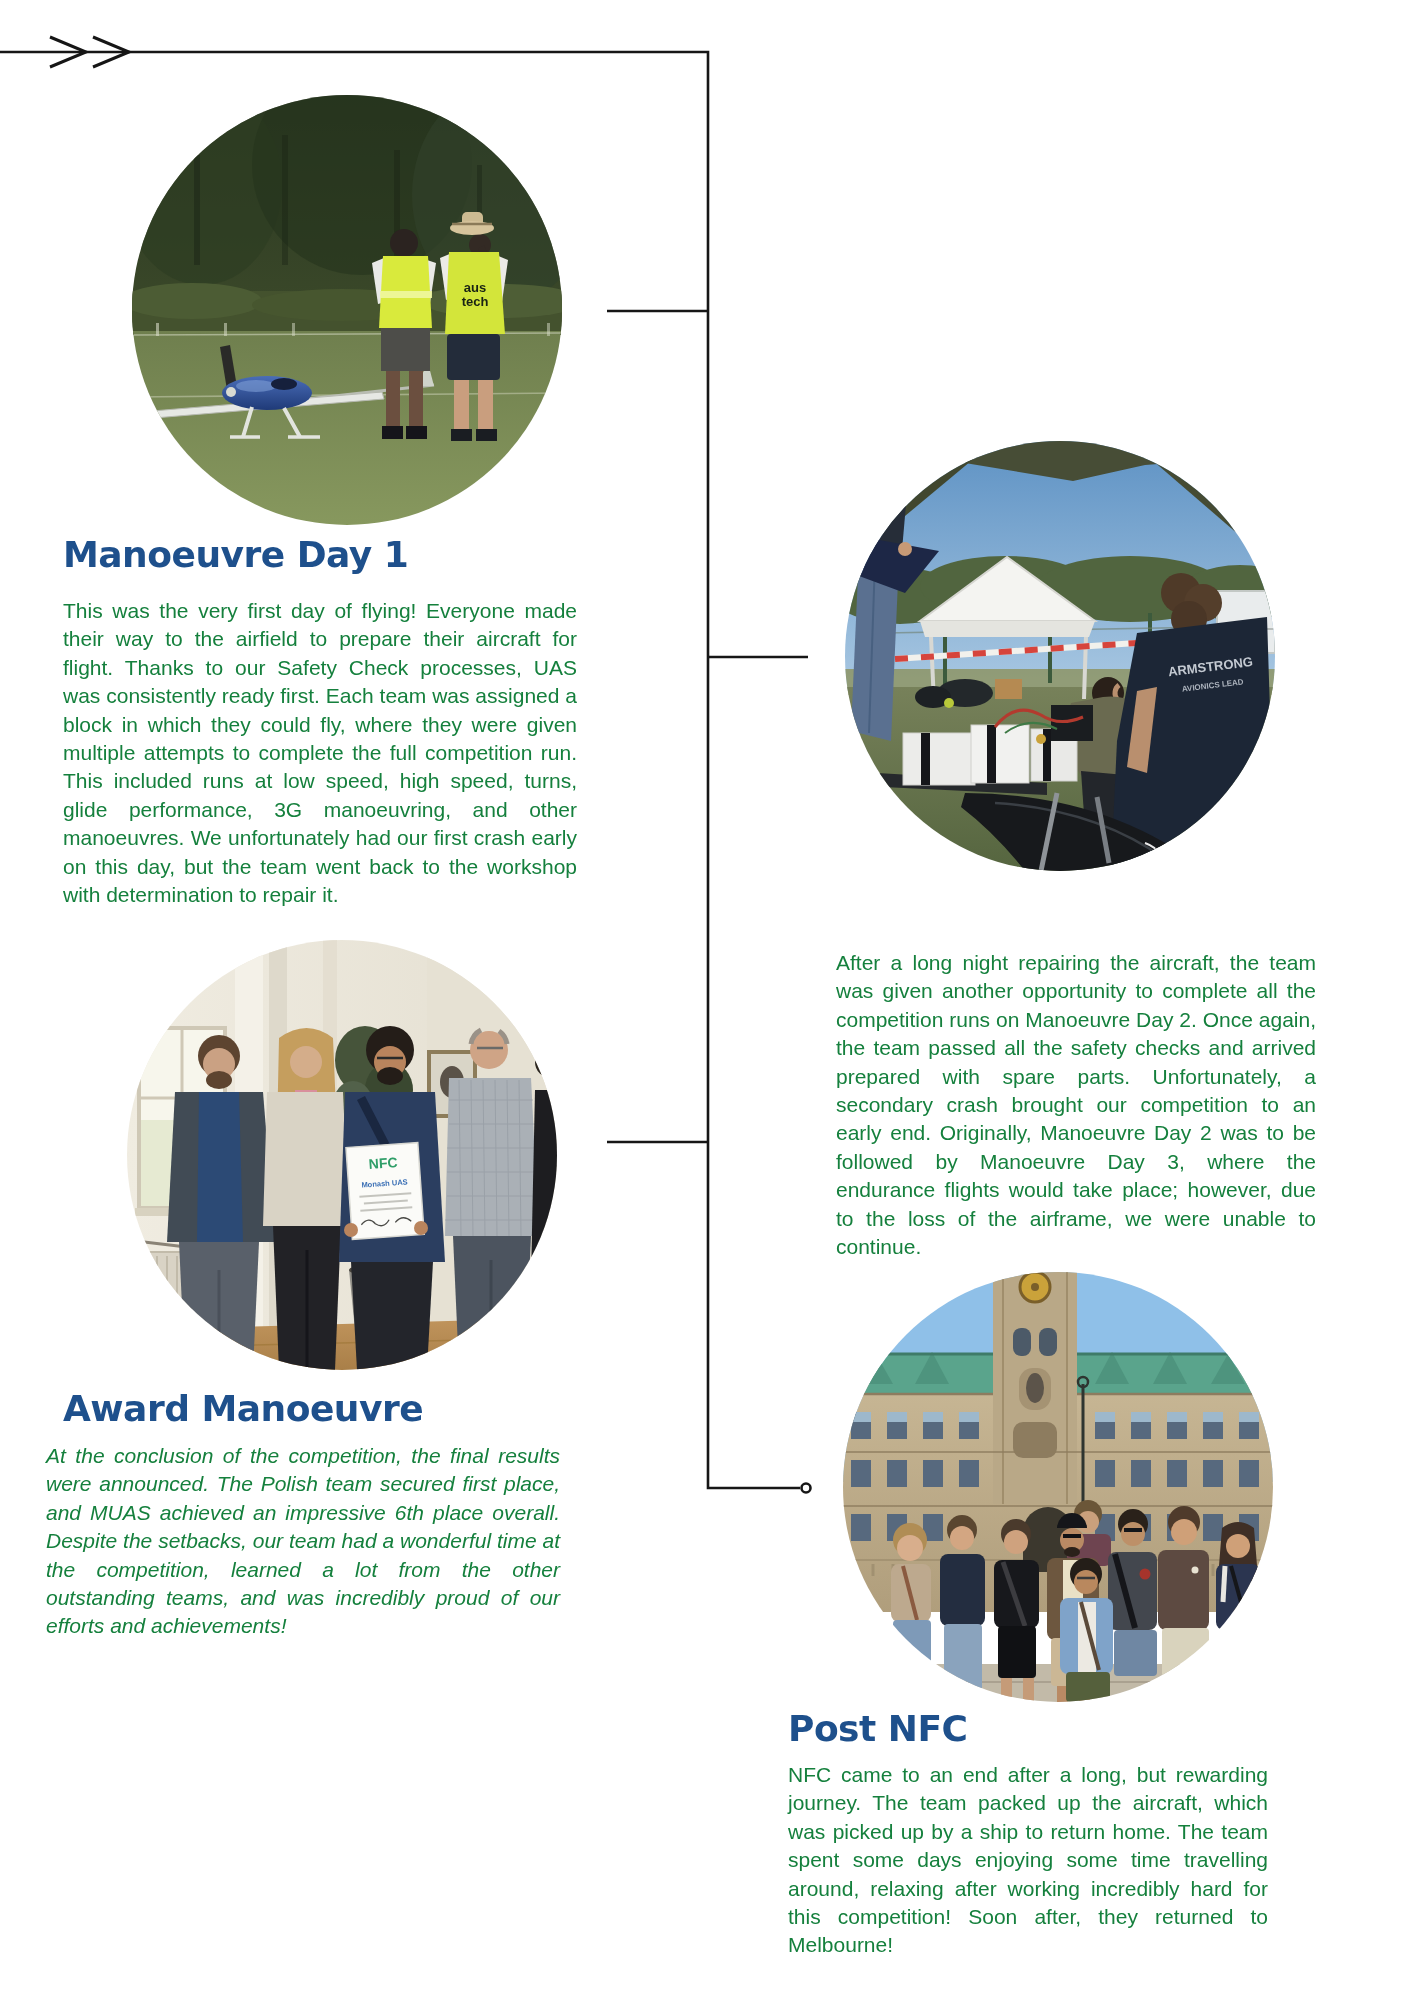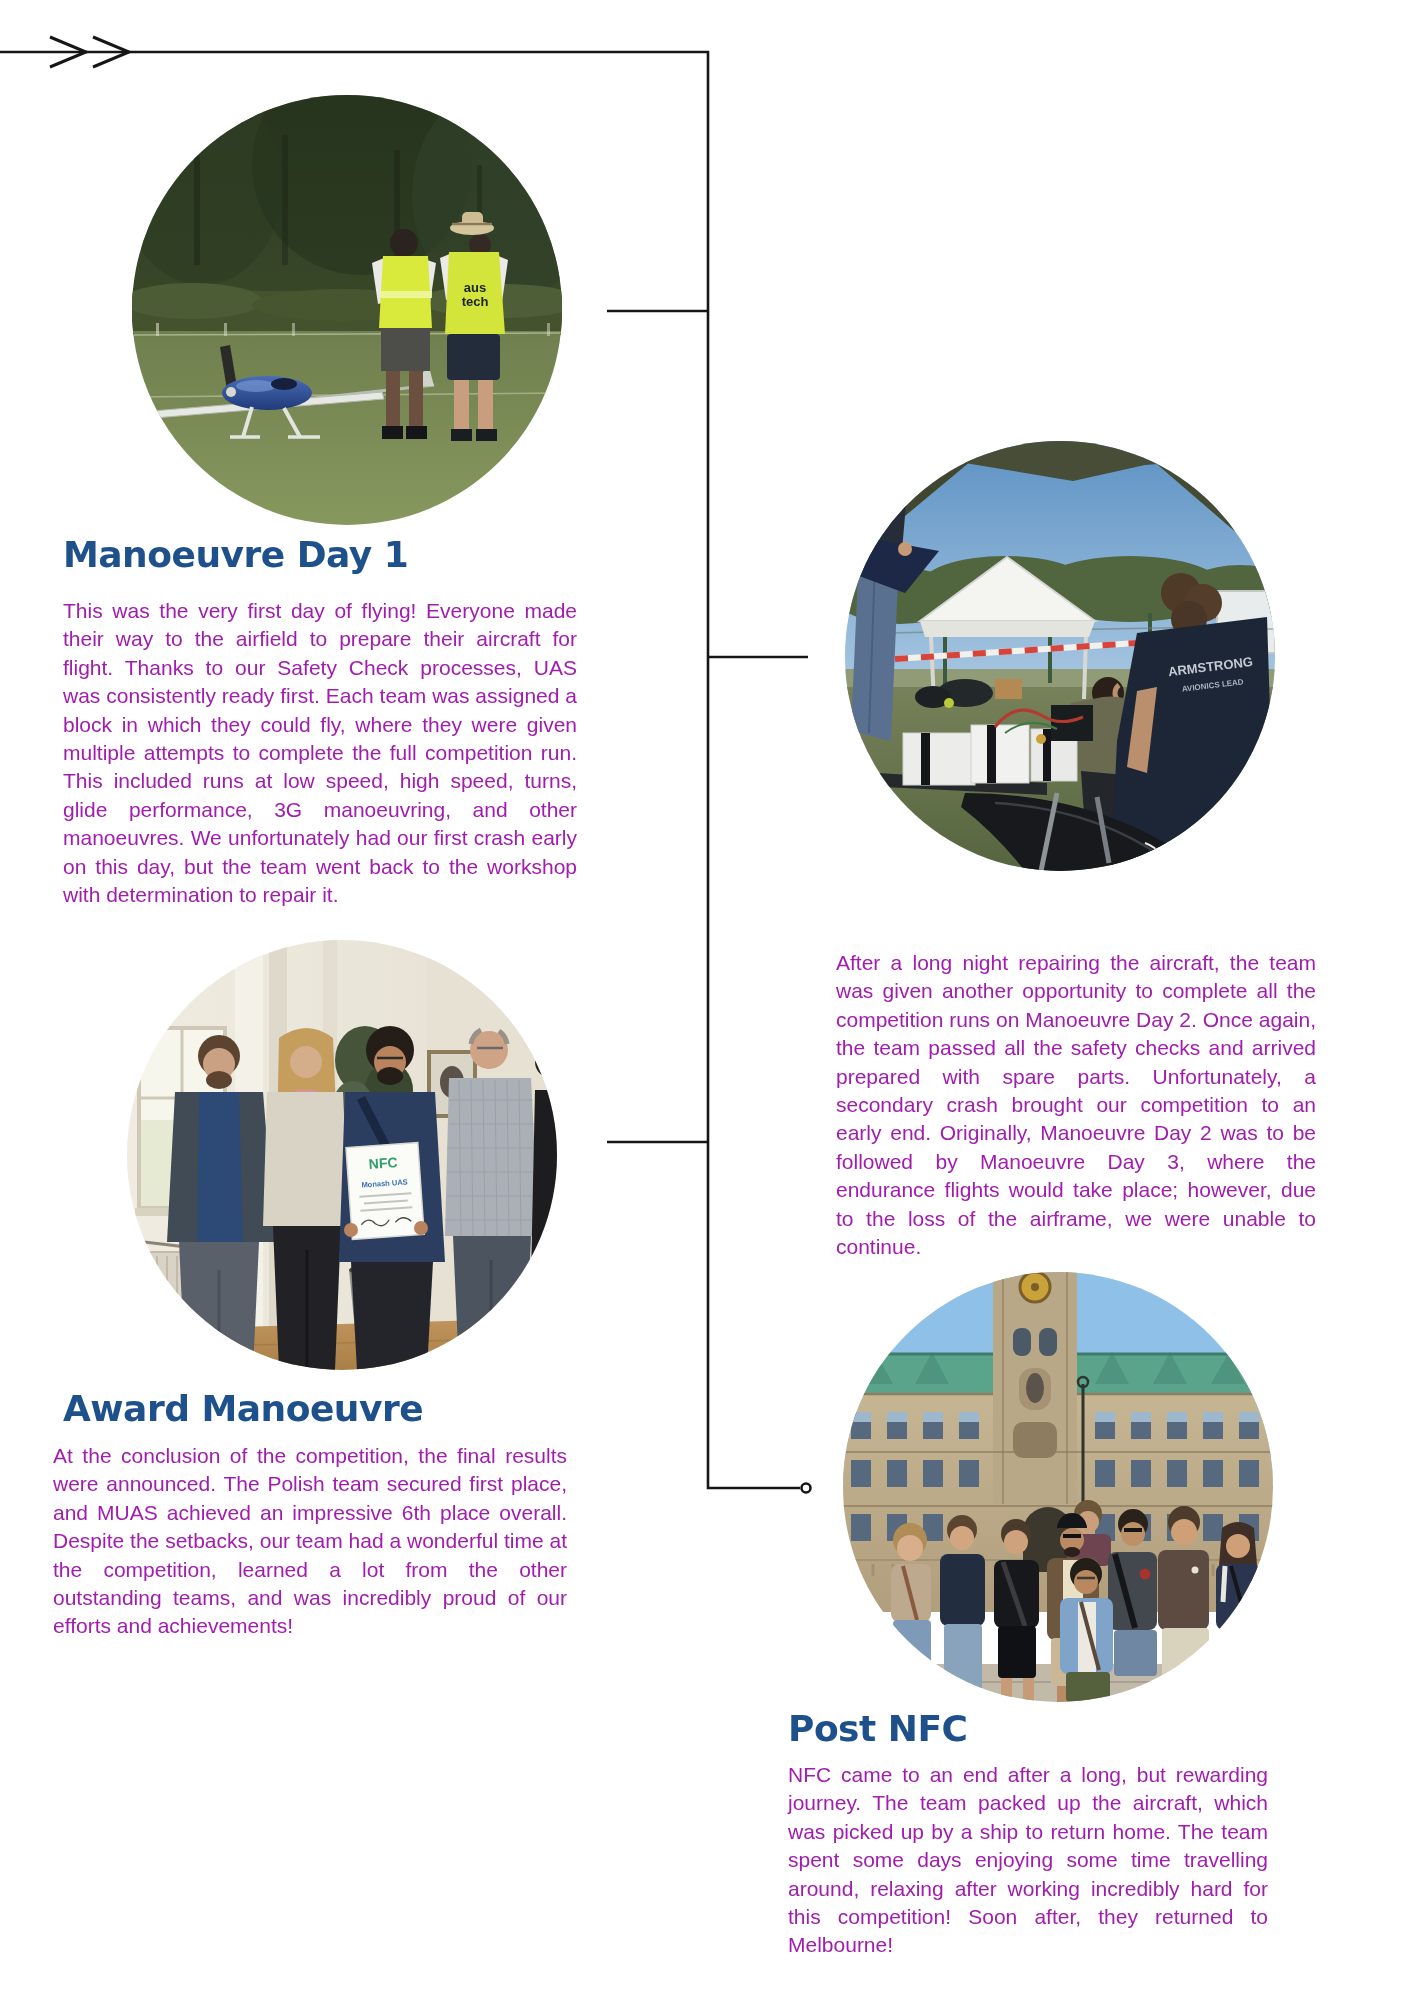--- a/index.html
+++ b/index.html
@@ -11,25 +11,25 @@
   #photo1{left:132px;top:95px;}
   #photo2{left:845px;top:441px;}
   #photo3{left:127px;top:940px;}
   #photo4{left:843px;top:1272px;}
   .sec-title{position:absolute;color:#1e508c;font-weight:800;font-size:36px;line-height:46px;
         letter-spacing:-0.5px;font-family:"DejaVu Sans","Liberation Sans",sans-serif;}
   #title1{left:63px;top:532px;width:514px;}
   #title2{left:788px;top:888px;width:480px;}
   #title3{left:63px;top:1386px;width:514px;}
   #title4{left:788px;top:1706px;width:480px;}
-  .sec-body{position:absolute;font-size:21px;line-height:28.4px;color:#a21caf;
+  .sec-body{position:absolute;font-size:21px;line-height:28.4px;color:#15803d;
         text-align:justify;text-justify:inter-word;}
   #body1{left:63px;top:597px;width:514px;}
   #body2{left:788px;top:949px;width:480px;margin-left:48px;}
-  #body3{left:53px;top:1442px;width:514px;}
+  #body3{left:46px;top:1442px;width:514px;font-style:italic;}
   #body4{left:788px;top:1761px;width:480px;}
 </style>
 </head>
 <body>
 
 <div class="page">
 
   <svg class="timeline" viewBox="0 0 1414 2000">
     <g stroke="#161616" fill="none">
       <path stroke-width="2.6" d="M0,52 H708 V1488 H800"></path>

